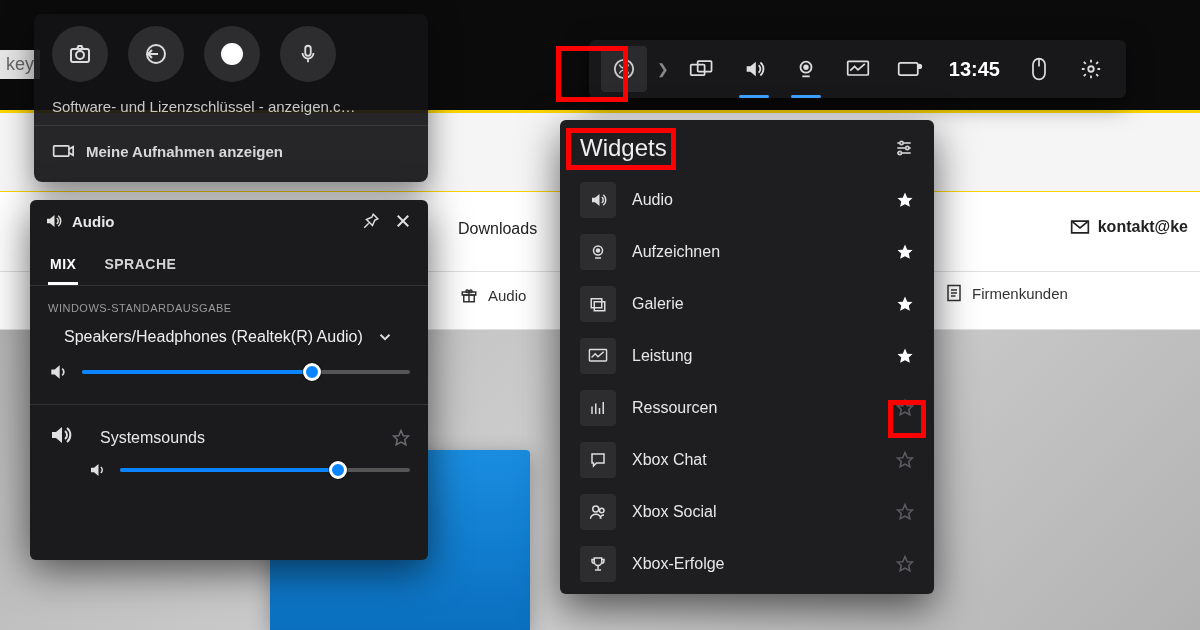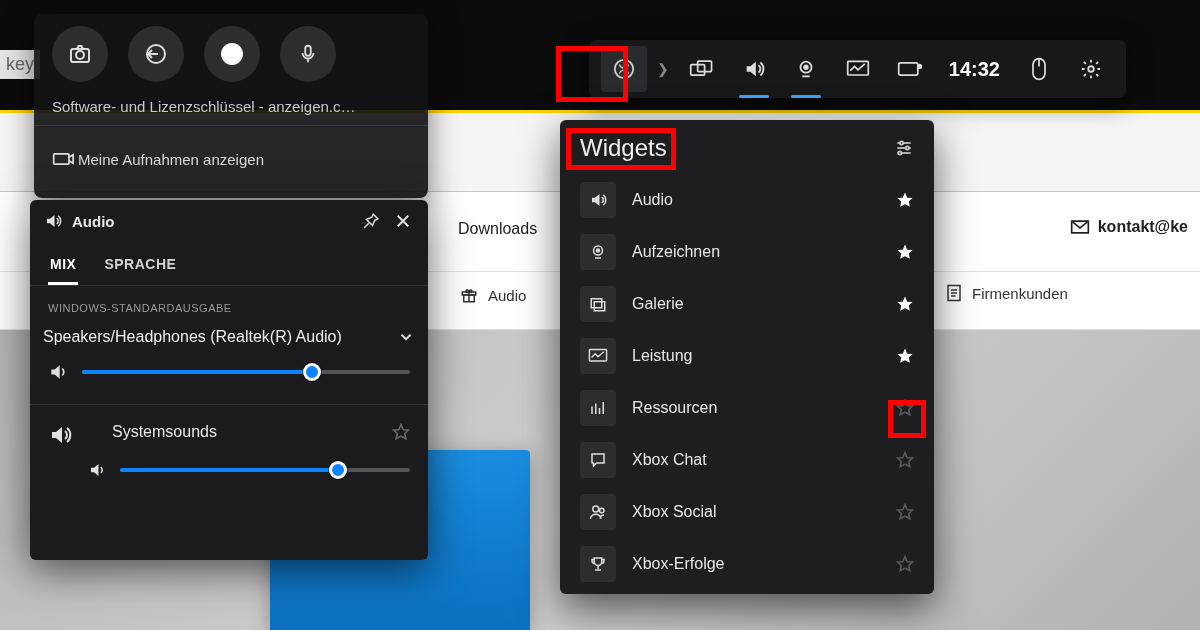--- a/index.html
+++ b/index.html
@@ -22,39 +22,39 @@
 .bg-kontakt { position:absolute; right:12px; top:218px; font-size:16px; color:#222; font-weight:600; display:flex; align-items:center; gap:8px; }
 .bg-firmen { position:absolute; left:946px; top:284px; font-size:15px; color:#333; display:flex; align-items:center; gap:10px; }
 
 
 .cap { position:absolute; left:34px; top:14px; width:394px; background:rgba(20,20,22,0.92); color:#ddd; border-radius:8px; padding-bottom:6px; box-shadow:0 8px 30px rgba(0,0,0,0.5); }
 .cap-btnrow { display:flex; gap:20px; padding:12px 18px; }
 .cap-btn { width:56px; height:56px; border-radius:50%; background:#2d2d30; display:flex; align-items:center; justify-content:center; color:#d0d0d0; }
 .cap-btn.rec { position:relative; }
 .cap-btn.rec::after { content:""; width:22px; height:22px; background:#fff; border-radius:50%; }
 .cap-title { padding:4px 18px 10px; font-size:15px; color:#c8c8c8; white-space:nowrap; overflow:hidden; text-overflow:ellipsis; }
-.cap-rec-row { border-top:1px solid #3a3a3d; padding:24px 18px; display:flex; align-items:center; gap:4px; font-size:15px; color:#d8d8d8; }
+.cap-rec-row { border-top:1px solid #3a3a3d; padding:16px 18px; display:flex; align-items:center; gap:12px; font-size:15px; color:#d8d8d8;font-weight:bold; }
 
 
 .aud { position:absolute; left:30px; top:200px; width:398px; height:360px; background:#1b1b1d; border-radius:6px; box-shadow:0 10px 40px rgba(0,0,0,0.6); color:#e8e8e8; }
 .aud-hdr { display:flex; align-items:center; padding:10px 14px; gap:10px; }
 .aud-hdr-title { font-size:15px; font-weight:600; flex:1; }
 .aud-hdr-ico { width:22px; height:22px; display:flex; align-items:center; justify-content:center; color:#e0e0e0; }
 .aud-tabs { display:flex; gap:24px; padding:6px 18px 0; border-bottom:1px solid #323235; }
 .aud-tab { font-size:14px; font-weight:700; letter-spacing:0.5px; padding:8px 2px 10px; color:#d5d5d5; }
 .aud-tab.active { border-bottom:3px solid #fff; color:#fff; }
 .aud-section-lbl { font-size:11px; letter-spacing:0.5px; color:#9a9a9d; padding:16px 18px 8px; }
-.aud-dev-row { display:flex; align-items:center; padding:6px 13px; gap:10px; font-size:16px; color:#eee; }
+.aud-dev-row { display:flex; align-items:center; padding:6px 34px; gap:10px; font-size:16px; color:#eee; }
 .chev { margin-left:auto; }
 .slider-row { display:flex; align-items:center; gap:14px; padding:10px 18px 18px; }
 .slider { position:relative; flex:1; height:4px; background:#555; border-radius:2px; }
 .slider-fill { position:absolute; left:0; top:0; bottom:0; background:#0a84ff; border-radius:2px; }
 .slider-thumb { position:absolute; top:50%; width:18px; height:18px; background:#0a84ff; border:3px solid #fff; border-radius:50%; transform:translate(-50%,-50%); box-shadow:0 0 0 1px rgba(0,0,0,0.4); }
 .aud-divider { height:1px; background:#323235; margin:4px 0; }
-.aud-app-row { display:flex; align-items:flex-start; padding:14px 18px 4px; gap:26px; }
+.aud-app-row { display:flex; align-items:flex-end; padding:14px 18px 4px; gap:14px; }
 .aud-app-row .name { flex:1; font-size:16px; padding-left:14px; }
 .star-out { color:#6c6c70; }
 
 
 .bar { position:absolute; right:74px; top:40px; height:58px; background:#18181a; border-radius:6px; display:flex; align-items:center; padding:0 12px; gap:6px; box-shadow:0 6px 24px rgba(0,0,0,0.5); }
 .bar-item { width:46px; height:46px; display:flex; align-items:center; justify-content:center; color:#d8d8d8; border-radius:4px; position:relative; }
 .bar-item.pinned { background:#2b2b2e; }
 .bar-chev { color:#888; font-size:14px; padding:0 4px; }
 .bar-underline::after { content:""; position:absolute; left:8px; right:8px; bottom:-6px; height:3px; background:#3ea0ff; border-radius:2px; }
 .bar-time { color:#fff; font-size:20px; font-weight:600; padding:0 10px; }
@@ -256,21 +256,21 @@
         <rect x="2" y="2" width="24" height="16" rx="1"></rect>
         <polyline points="5 13 10 8 14 12 22 5"></polyline>
       </svg>
   </div>
   <div class="bar-item">
     <svg width="26" height="20" viewBox="0 0 30 22" fill="none" stroke="#ddd" stroke-width="2">
         <rect x="2" y="4" width="22" height="14" rx="2"></rect>
         <circle cx="26" cy="8" r="3" fill="#ddd" stroke="none"></circle>
       </svg>
   </div>
-  <span class="bar-time">14:32</span>
+  <span class="bar-time">13:45</span>
   <div class="bar-item">
     <svg width="18" height="24" viewBox="0 0 20 28" fill="none" stroke="#ddd" stroke-width="2">
         <rect x="3" y="2" width="14" height="24" rx="7"></rect>
         <line x1="10" y1="2" x2="10" y2="11"></line>
       </svg>
   </div>
   <div class="bar-item">
     <svg width="22" height="22" viewBox="0 0 24 24" fill="none" stroke="#ddd" stroke-width="2">
         <circle cx="12" cy="12" r="3"></circle>
         <path d="M12 2v3m0 14v3M4.2 4.2l2.1 2.1m11.4 11.4l2.1 2.1M2 12h3m14 0h3M4.2 19.8l2.1-2.1m11.4-11.4l2.1-2.1"></path>

